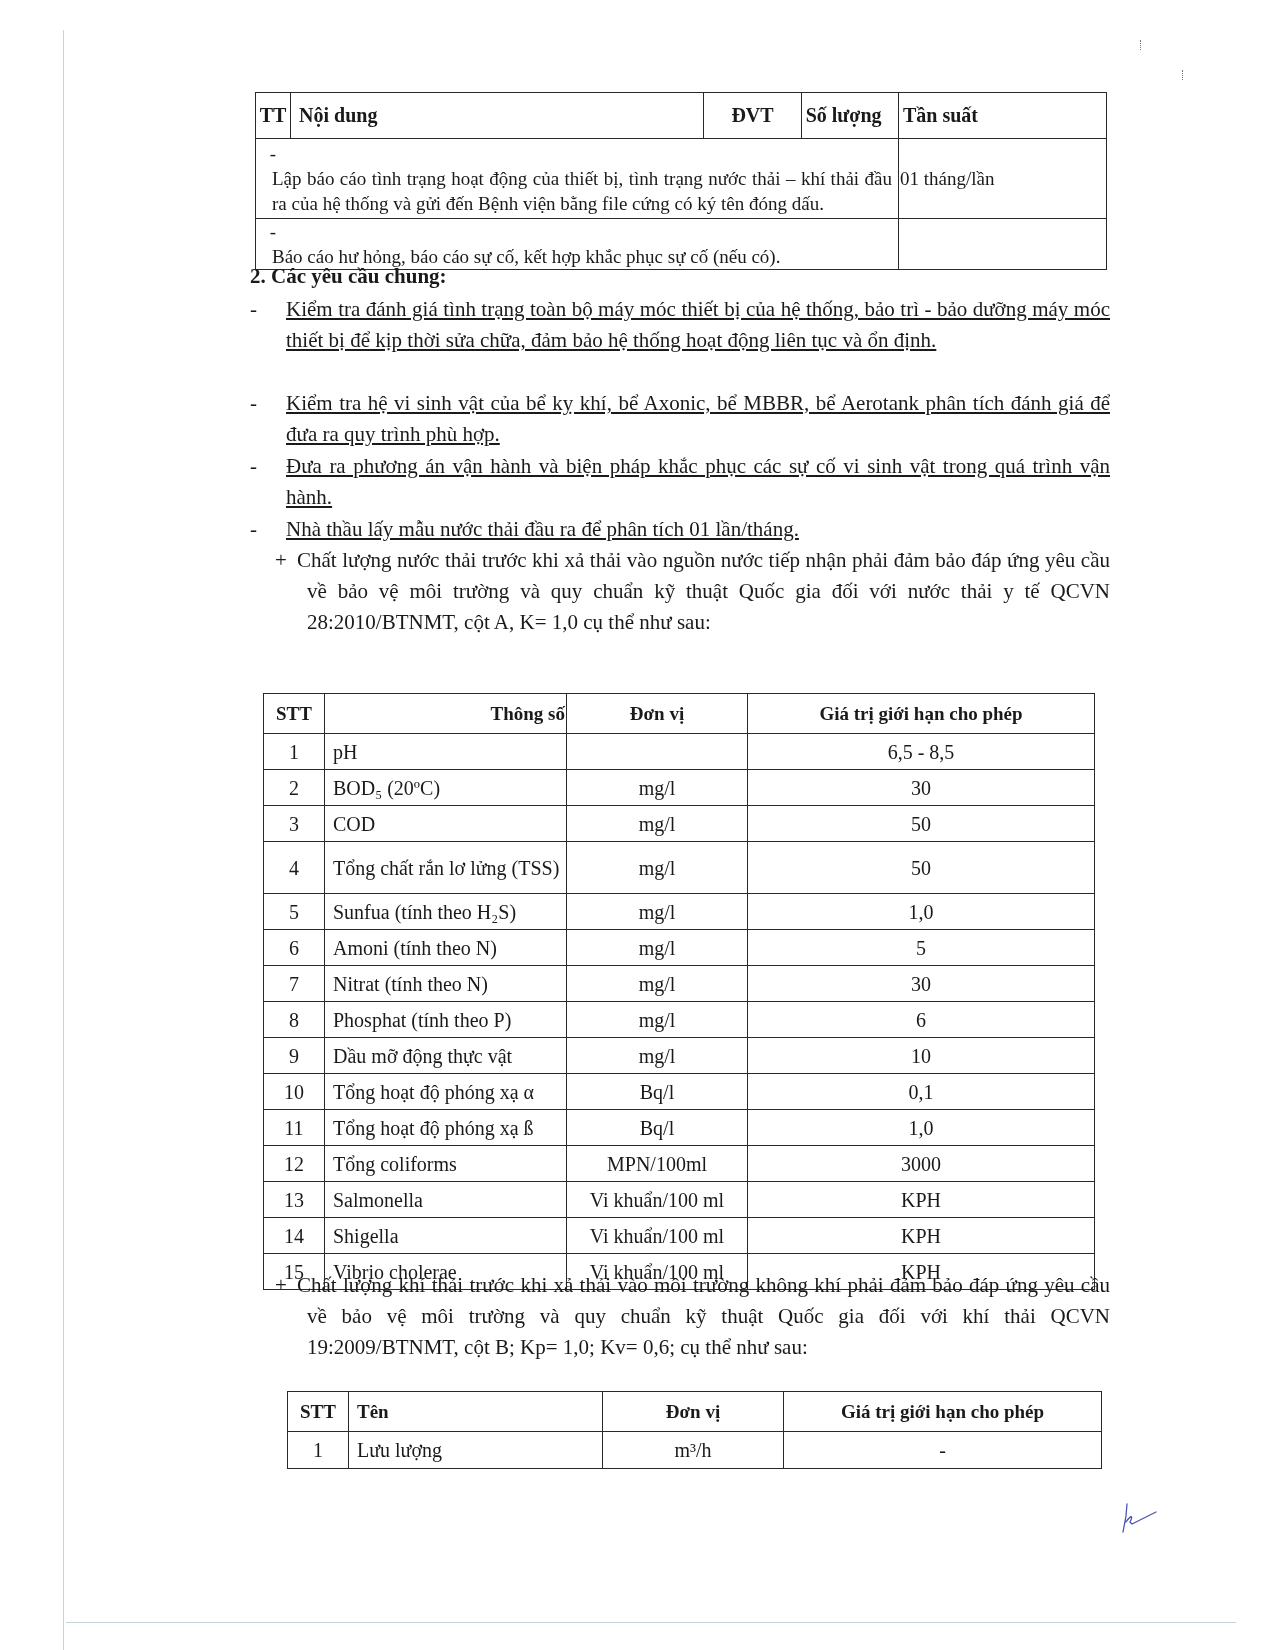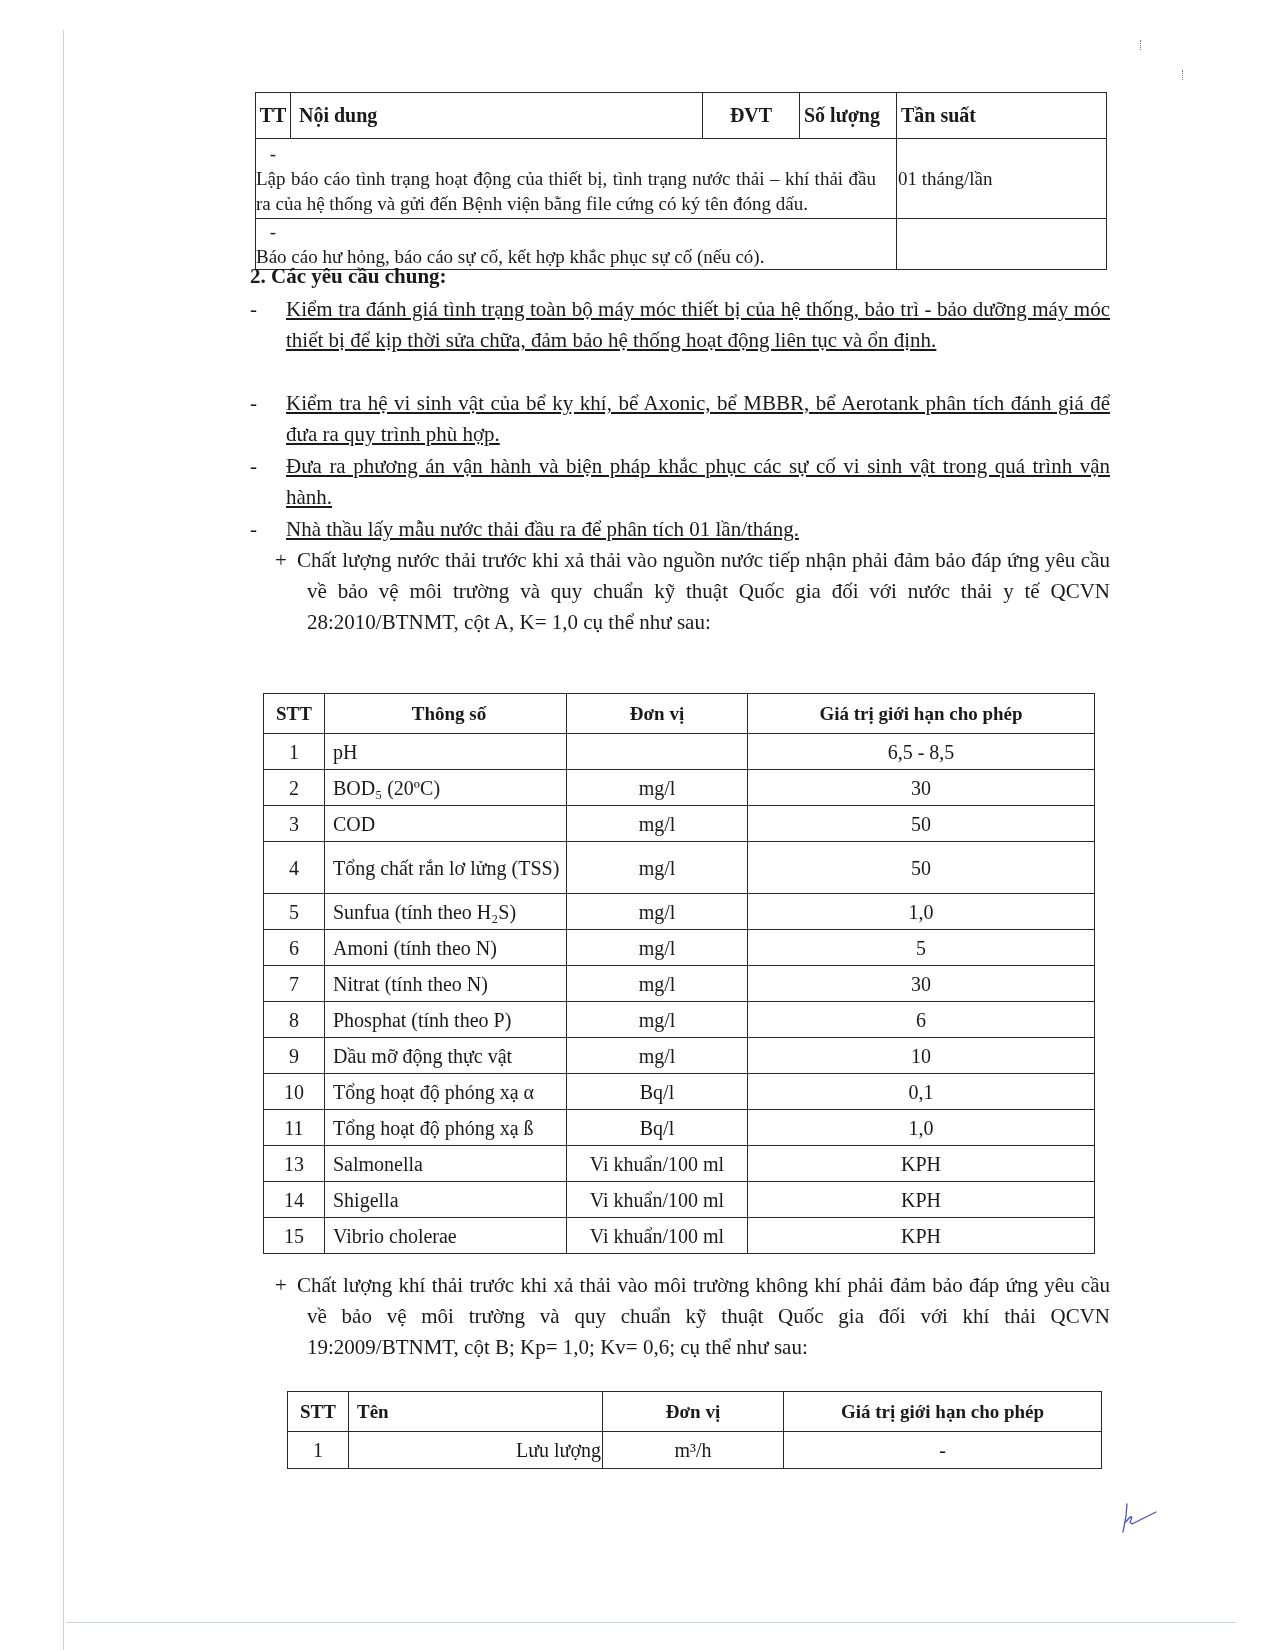--- a/index.html
+++ b/index.html
@@ -10,49 +10,49 @@
   .abs { position: absolute; }
   table { border-collapse: collapse; }
   td, th { border: 1.5px solid #2a2a2a; font-weight: normal; }
 
   
   #t1 { left: 255px; top: 92px; width: 852px; font-size: 19px; }
   #t1 th { font-weight: bold; height: 45px; text-align: left; padding: 0 8px; font-size: 20px; }
   #t1 td { vertical-align: middle; line-height: 25px; }
   #t1 .c-tt { width: 34px; text-align: center; padding: 0; }
   #t1 .dash { display: inline-block; width: 34px; text-align: center; vertical-align: top; }
-  #t1 .content { display: inline-block; width: 620px; vertical-align: top; text-align: justify; }
+  #t1 .content { display: inline-block; width: 620px; vertical-align: top; text-align: justify; margin-left: 16px; }
   #t1 .freq { text-align: left; }
 
   
   .heading { left: 250px; top: 264px; font-size: 21px; font-weight: bold; }
   .para { font-size: 21px; line-height: 31px; }
   .bullet { left: 250px; width: 860px; }
   .bullet .mark { position: absolute; left: 0; top: 0; width: 24px; text-align: left; }
   .bullet .txt { margin-left: 36px; display: block; text-align: justify; text-decoration: underline; }
   .plus { left: 275px; width: 835px; }
   .plus .mark { position: absolute; left: 0; top: 0; }
   .plus .txt { display: block; text-indent: 22px; padding-left: 32px; text-indent: -14px; text-align: justify; }
 
   
   #t2 { left: 263px; top: 693px; width: 832px; font-size: 20px; }
   #t2 th { font-weight: bold; height: 37px; font-size: 19px; }
   #t2 td { height: 33px; line-height: 22px; }
   #t2 .n { width: 58px; text-align: center; }
   #t2 .name { width: 232px; padding-left: 8px; text-align: left; }
   #t2 .unit { width: 178px; text-align: center; }
   #t2 .val { text-align: center; }
-  #t2 th.name { text-align: center; }
+  #t2 th.name { text-align: right; }
 
   
   #t3 { left: 287px; top: 1391px; width: 815px; font-size: 20px; }
   #t3 th { font-weight: bold; height: 37px; font-size: 19px; }
   #t3 td { height: 34px; }
   #t3 .n { width: 58px; text-align: center; }
-  #t3 .name { width: 244px; padding-left: 8px; text-align: right; }
+  #t3 .name { width: 244px; padding-left: 8px; text-align: left; }
   #t3 .unit { width: 178px; text-align: center; }
   #t3 .val { text-align: center; }
 
   .stray1 { left: 1140px; top: 40px; width: 2px; height: 10px; border-left: 1px dotted #777; }
   .stray2 { left: 1182px; top: 70px; width: 2px; height: 10px; border-left: 1px dotted #777; }
   .sig { left: 1118px; top: 1498px; }
 </style>
 </head>
 <body>
 
@@ -175,20 +175,26 @@
         <td class="unit">Bq/l</td>
         <td class="val">0,1</td>
       </tr>
   <tr>
         <td class="n">11</td>
         <td class="name">Tổng hoạt độ phóng xạ ß</td>
         <td class="unit">Bq/l</td>
         <td class="val">1,0</td>
       </tr>
   <tr>
+        <td class="n">12</td>
+        <td class="name">Tổng coliforms</td>
+        <td class="unit">MPN/100ml</td>
+        <td class="val">3000</td>
+      </tr>
+  <tr>
         <td class="n">13</td>
         <td class="name">Salmonella</td>
         <td class="unit">Vi khuẩn/100 ml</td>
         <td class="val">KPH</td>
       </tr>
   <tr>
         <td class="n">14</td>
         <td class="name">Shigella</td>
         <td class="unit">Vi khuẩn/100 ml</td>
         <td class="val">KPH</td>

